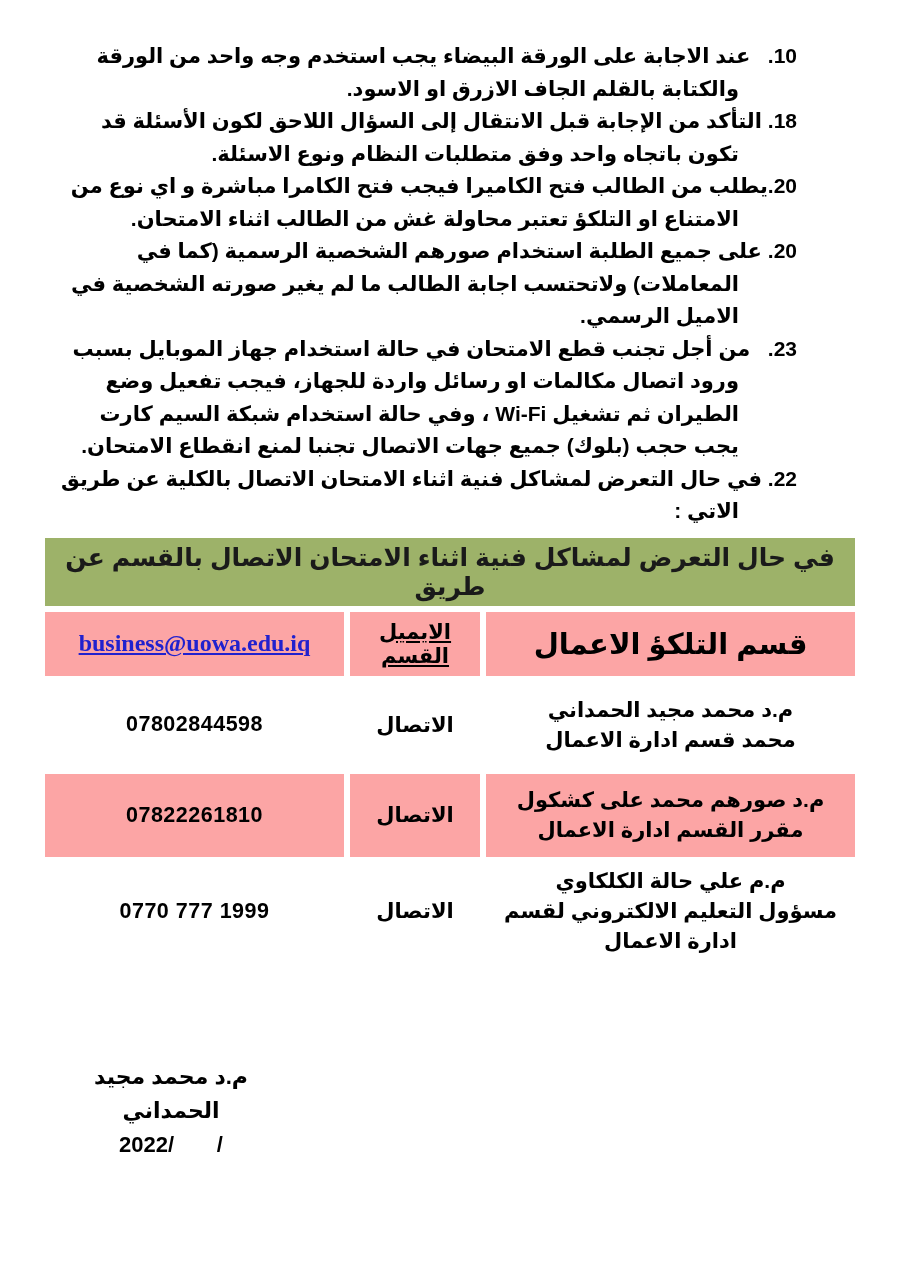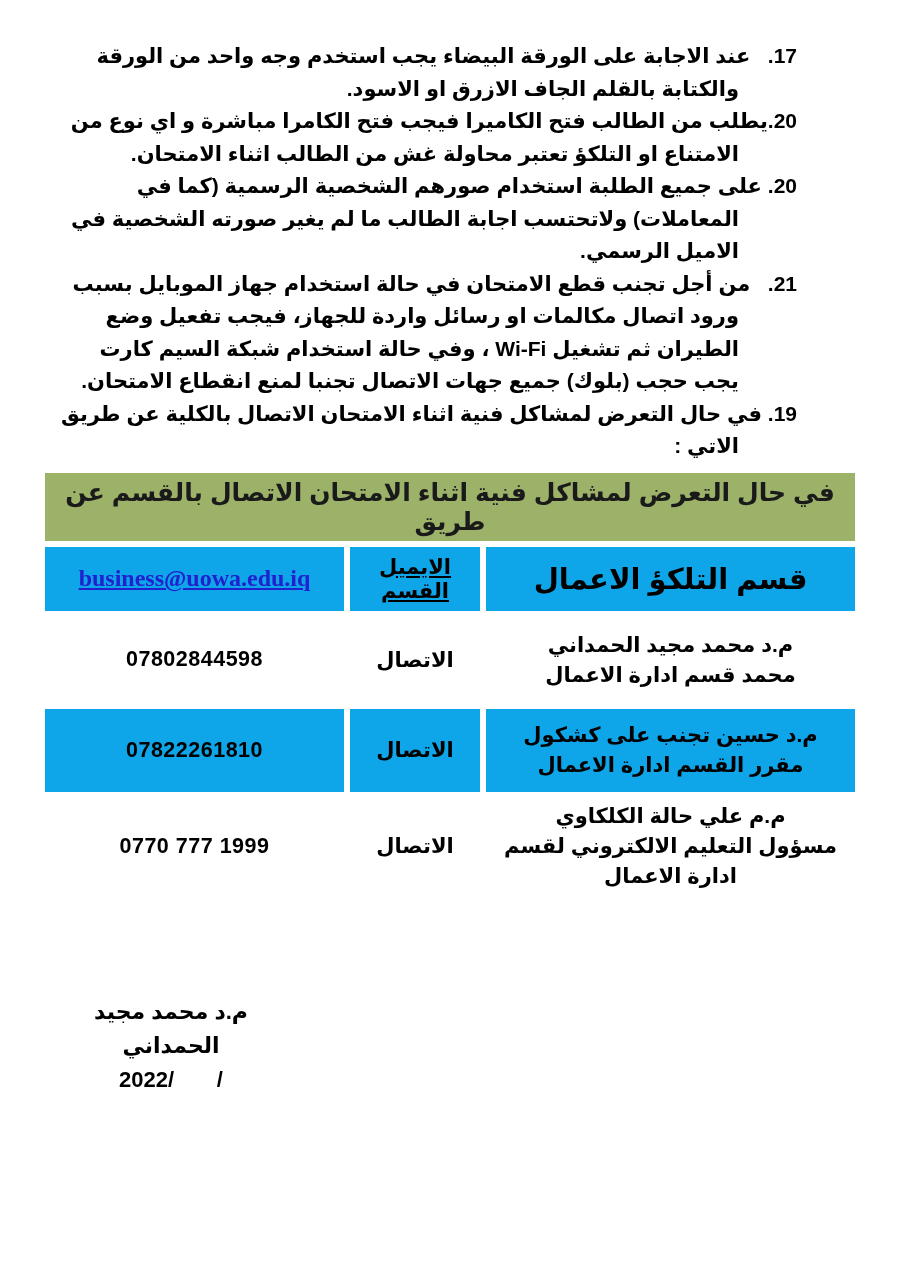--- a/index.html
+++ b/index.html
@@ -20,21 +20,21 @@
     border-collapse:collapse;table-layout:fixed;
     width:816px;margin:4px 54px 0 45px;
   }
   .contact-table td{
     border:6px solid #ffffff;text-align:center;vertical-align:middle;
     padding:2px 10px;
   }
   .tbl-header-cell{
     background:#9DB269;height:64px;font-size:25px;color:#1a1a1a;margin-top:26px;
   }
-  .row-tint td{background:#0ea5e9;}
+  .row-tint td{background:#fca5a5;}
   .row-plain td{background:#ffffff;}
   .dept-row{height:70px;}
   .dept-name{font-size:29px;}
   .email-label{font-size:21px;text-decoration:underline;}
   .email-link{
     font-family:"Liberation Serif","DejaVu Serif",serif;
     font-size:24px;font-weight:bold;text-decoration:underline;cursor:pointer;
   }
   .person-name,.person-title{font-size:21px;line-height:30px;}
   .call-label{font-size:21px;}
@@ -45,25 +45,26 @@
   
   .signature{
     width:232px;margin:94px 628px 0 0;
     font-size:22px;line-height:34px;text-align:center;
   }
 </style>
 </head>
 <body>
 
 <div class="rules">
-  <div class="rule-item"><span class="rule-num">17.</span><span>&nbsp;&nbsp; عند الاجابة على الورقة البيضاء يجب استخدم وجه واحد من الورقة والكتابة بالقلم الجاف الازرق او الاسود.</span></div>
+  <div class="rule-item"><span class="rule-num">10.</span><span>&nbsp;&nbsp; عند الاجابة على الورقة البيضاء يجب استخدم وجه واحد من الورقة والكتابة بالقلم الجاف الازرق او الاسود.</span></div>
+  <div class="rule-item"><span class="rule-num">18.</span><span> التأكد من الإجابة قبل الانتقال إلى السؤال اللاحق لكون الأسئلة قد تكون باتجاه واحد وفق متطلبات النظام ونوع الاسئلة.</span></div>
   <div class="rule-item"><span class="rule-num">20.</span><span>يطلب من الطالب فتح الكاميرا فيجب فتح الكامرا مباشرة و اي نوع من الامتناع او التلكؤ تعتبر محاولة غش من الطالب اثناء الامتحان.</span></div>
   <div class="rule-item"><span class="rule-num">20.</span><span> على جميع الطلبة استخدام صورهم الشخصية الرسمية (كما في المعاملات) ولاتحتسب اجابة الطالب ما لم يغير صورته الشخصية في الاميل الرسمي.</span></div>
-  <div class="rule-item"><span class="rule-num">21.</span><span>&nbsp;&nbsp; من أجل تجنب قطع الامتحان في حالة استخدام جهاز الموبايل بسبب ورود اتصال مكالمات او رسائل واردة للجهاز، فيجب تفعيل وضع الطيران ثم تشغيل Wi-Fi ، وفي حالة استخدام شبكة السيم كارت يجب حجب (بلوك) جميع جهات الاتصال تجنبا لمنع انقطاع الامتحان.</span></div>
-  <div class="rule-item"><span class="rule-num">19.</span><span> في حال التعرض لمشاكل فنية اثناء الامتحان الاتصال بالكلية عن طريق الاتي :</span></div>
+  <div class="rule-item"><span class="rule-num">23.</span><span>&nbsp;&nbsp; من أجل تجنب قطع الامتحان في حالة استخدام جهاز الموبايل بسبب ورود اتصال مكالمات او رسائل واردة للجهاز، فيجب تفعيل وضع الطيران ثم تشغيل Wi-Fi ، وفي حالة استخدام شبكة السيم كارت يجب حجب (بلوك) جميع جهات الاتصال تجنبا لمنع انقطاع الامتحان.</span></div>
+  <div class="rule-item"><span class="rule-num">22.</span><span> في حال التعرض لمشاكل فنية اثناء الامتحان الاتصال بالكلية عن طريق الاتي :</span></div>
 </div>
 
 <table class="contact-table">
   <colgroup>
     <col style="width:375px">
       <col style="width:136px">
       <col style="width:305px">
   </colgroup>
   <tbody>
     <tr>
@@ -79,21 +80,21 @@
     <tr class="row-plain r2">
       <td>
         <div class="person-name">م.د محمد مجيد الحمداني</div>
         <div class="person-title">محمد قسم ادارة الاعمال</div>
       </td>
       <td class="call-label">الاتصال</td>
       <td><span class="phone" dir="ltr">07802844598</span></td>
     </tr>
     <tr class="row-tint r3">
       <td>
-        <div class="person-name">م.د حسين تجنب على كشكول</div>
+        <div class="person-name">م.د صورهم محمد على كشكول</div>
         <div class="person-title">مقرر القسم ادارة الاعمال</div>
       </td>
       <td class="call-label">الاتصال</td>
       <td><span class="phone" dir="ltr">07822261810</span></td>
     </tr>
     <tr class="row-plain r4">
       <td>
         <div class="person-name">م.م علي حالة الكلكاوي</div>
         <div class="person-title">مسؤول التعليم الالكتروني لقسم ادارة الاعمال</div>
       </td>

